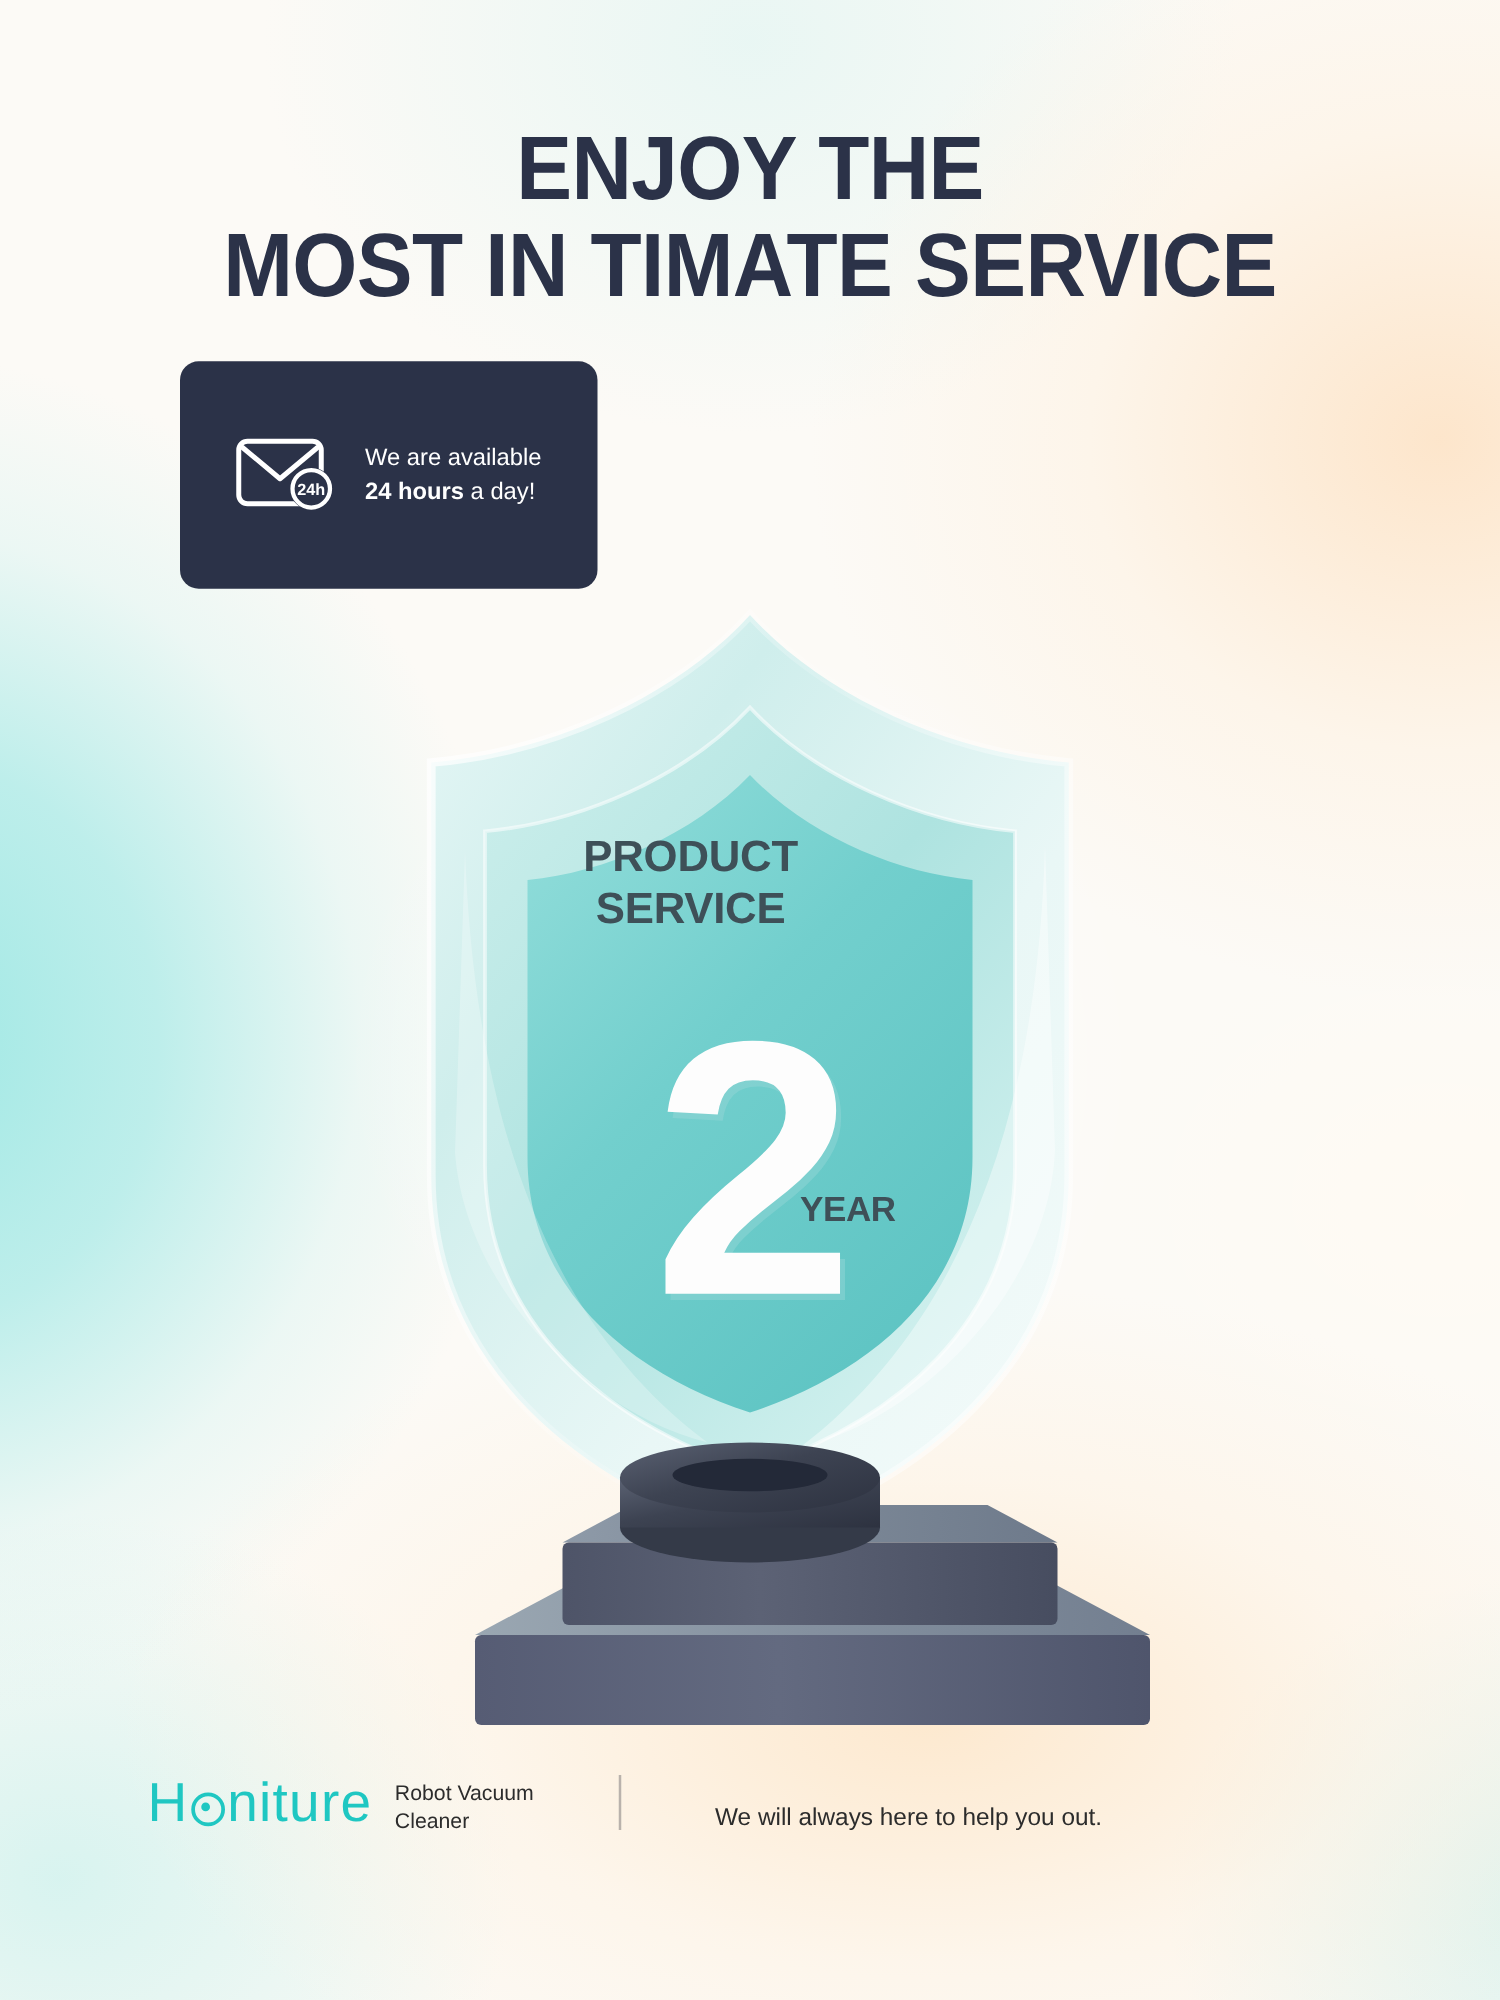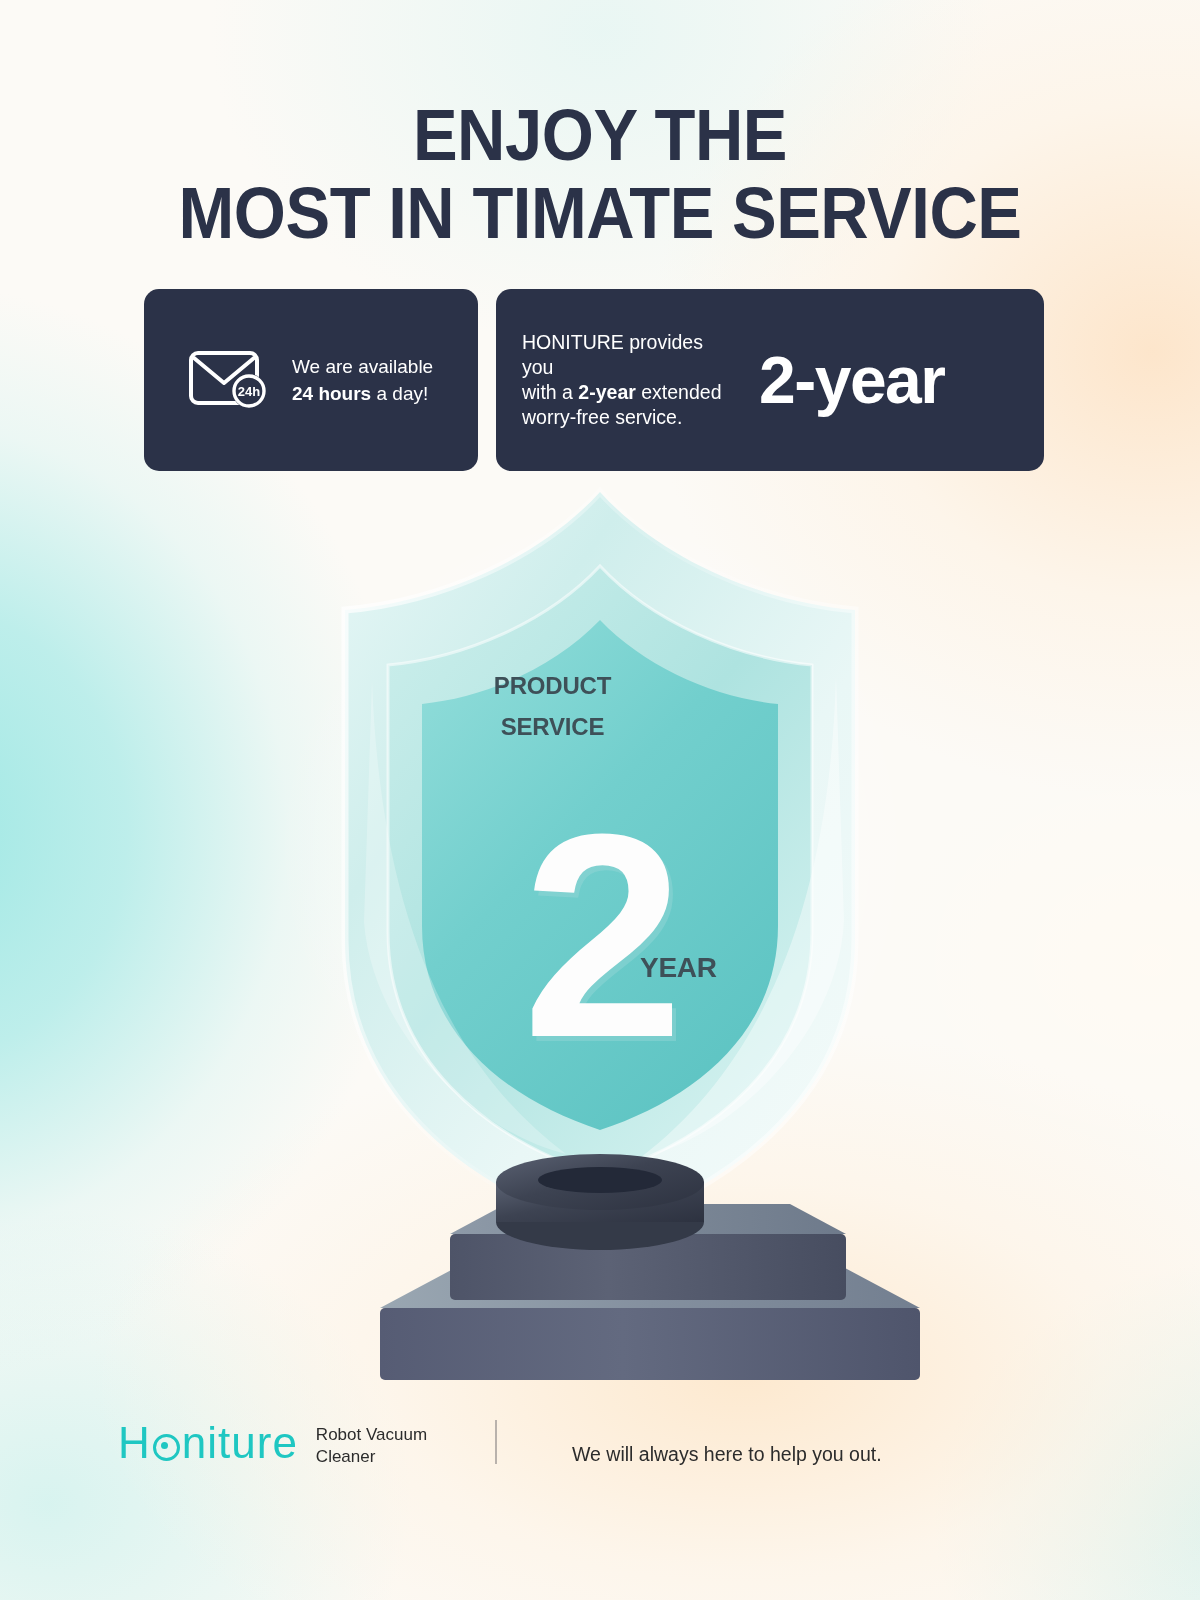--- a/index.html
+++ b/index.html
@@ -121,21 +121,21 @@
   .trophy svg { display: block; }
 
   .shield-label {
     position: absolute;
     top: 665px;
     left: 0;
     width: 1105px;
     text-align: center;
     color: #3e5058;
     font-weight: bold;
-    font-size: 24px;
+    font-size: 35px;
     line-height: 41px;
     letter-spacing: -0.2px;
   }
   .big-two {
     position: absolute;
     top: 790px;
     left: 0;
     width: 1200px;
     text-align: center;
     color: #fdfdfd;
@@ -248,28 +248,20 @@
         <circle cx="61" cy="44" r="15" fill="none" stroke="#ffffff" stroke-width="3.4"></circle>
         <text x="61" y="49" fill="#ffffff" font-family="Liberation Sans, sans-serif" font-size="13" font-weight="bold" text-anchor="middle">24h</text>
       </svg>
     </span>
     <span class="card-text">
       <span>We are available</span><br>
       <b>24 hours</b><span> a day!</span>
     </span>
   </div>
 
-  <div class="card card-year">
-    <span class="year-copy">
-      <span>HONITURE provides you</span><br>
-      <span>with a </span><b>2-year</b><span> extended</span><br>
-      <span>worry-free service.</span>
-    </span>
-    <span class="year-big">2-year</span>
-  </div>
 
 </div>
 
 <div class="trophy">
   <svg width="1200" height="930" viewBox="0 0 1200 930">
     <defs>
       <linearGradient id="gOuter" x1="0" y1="0" x2="1" y2="1">
         <stop offset="0%" stop-color="#e7f7f6"></stop>
         <stop offset="28%" stop-color="#cfeeec"></stop>
         <stop offset="62%" stop-color="#e9f7f6"></stop>

